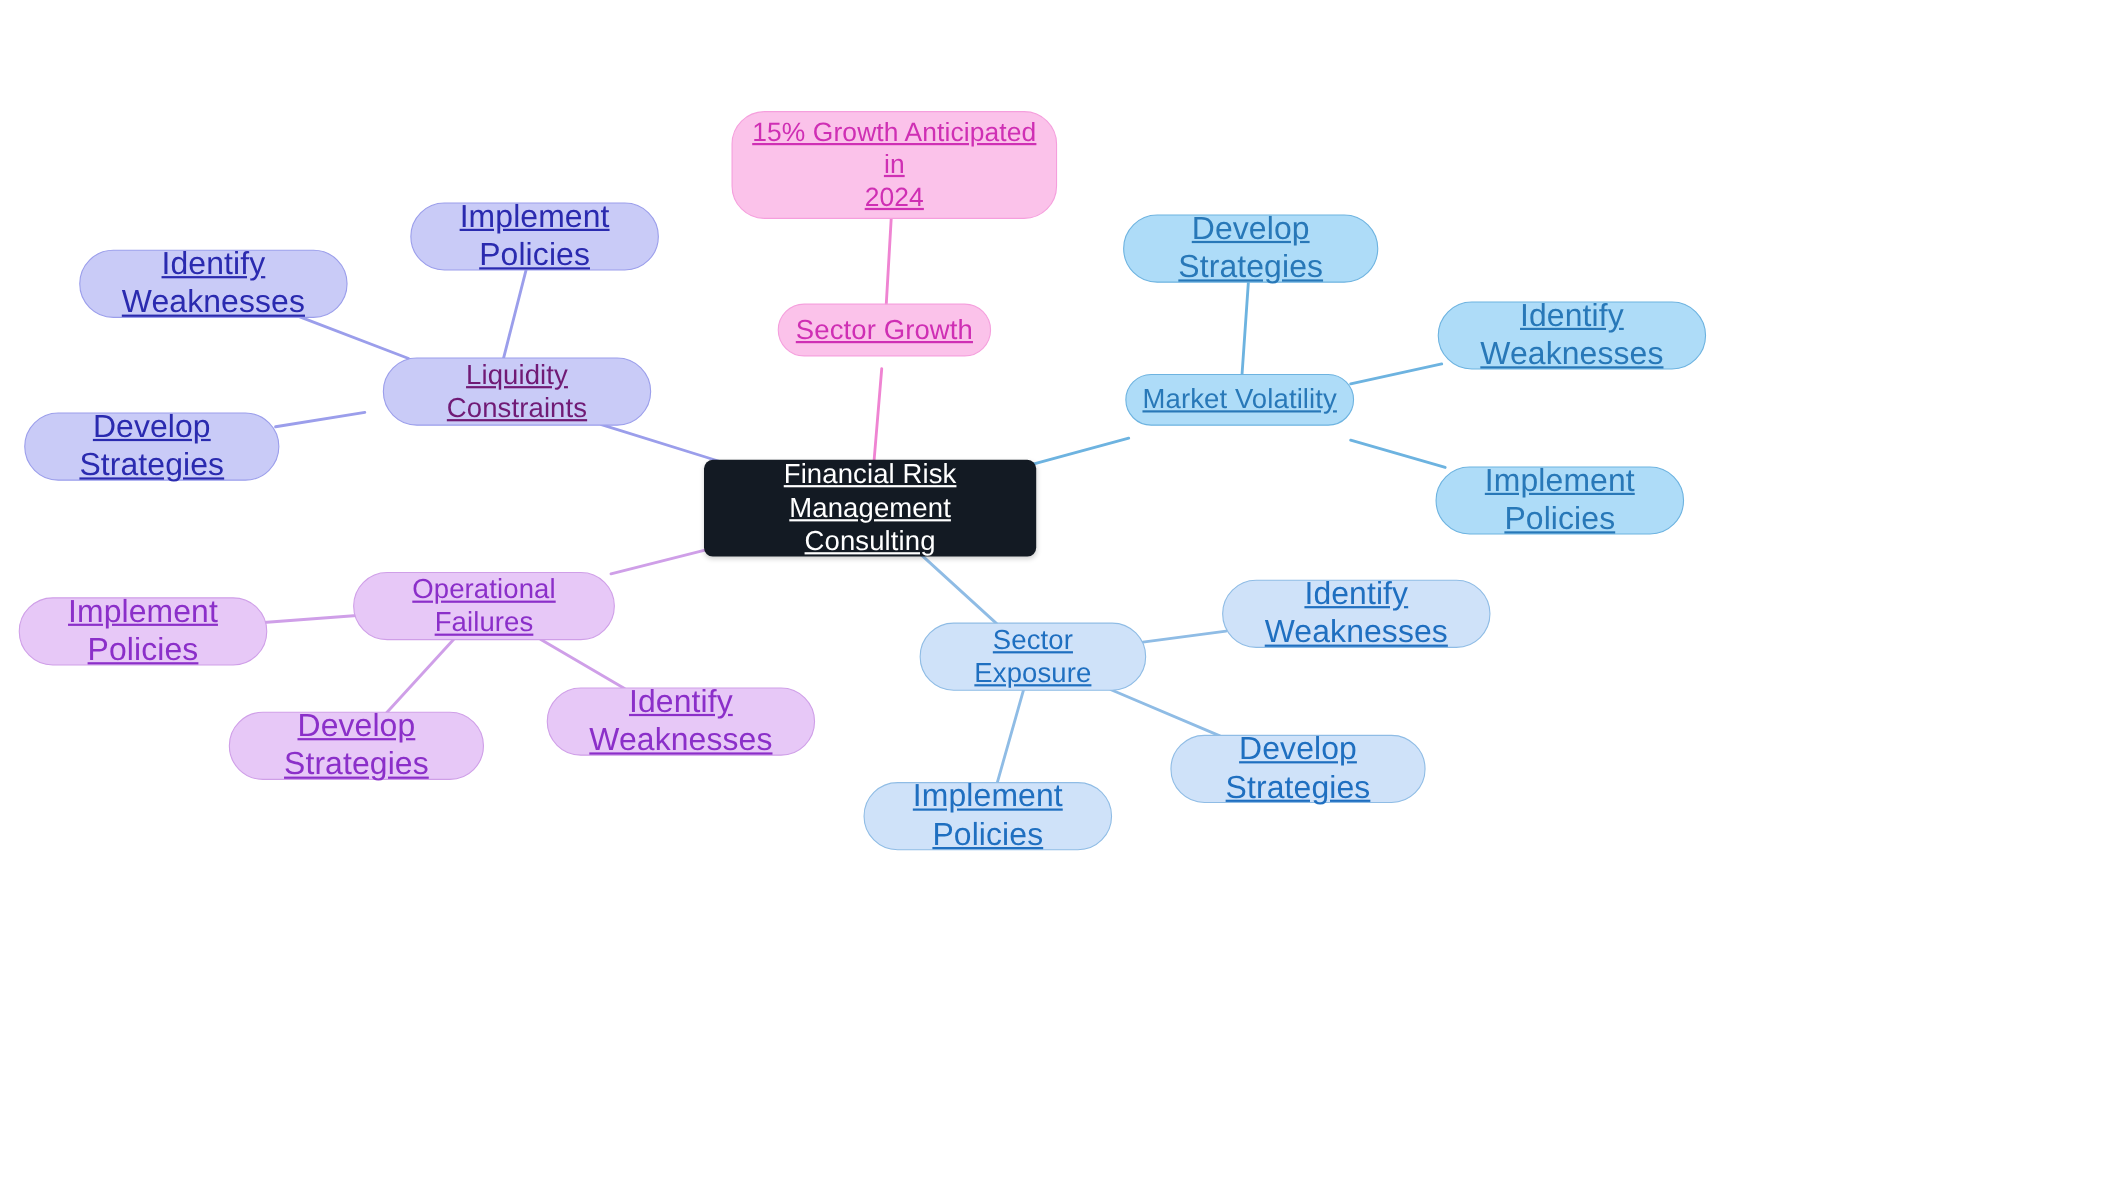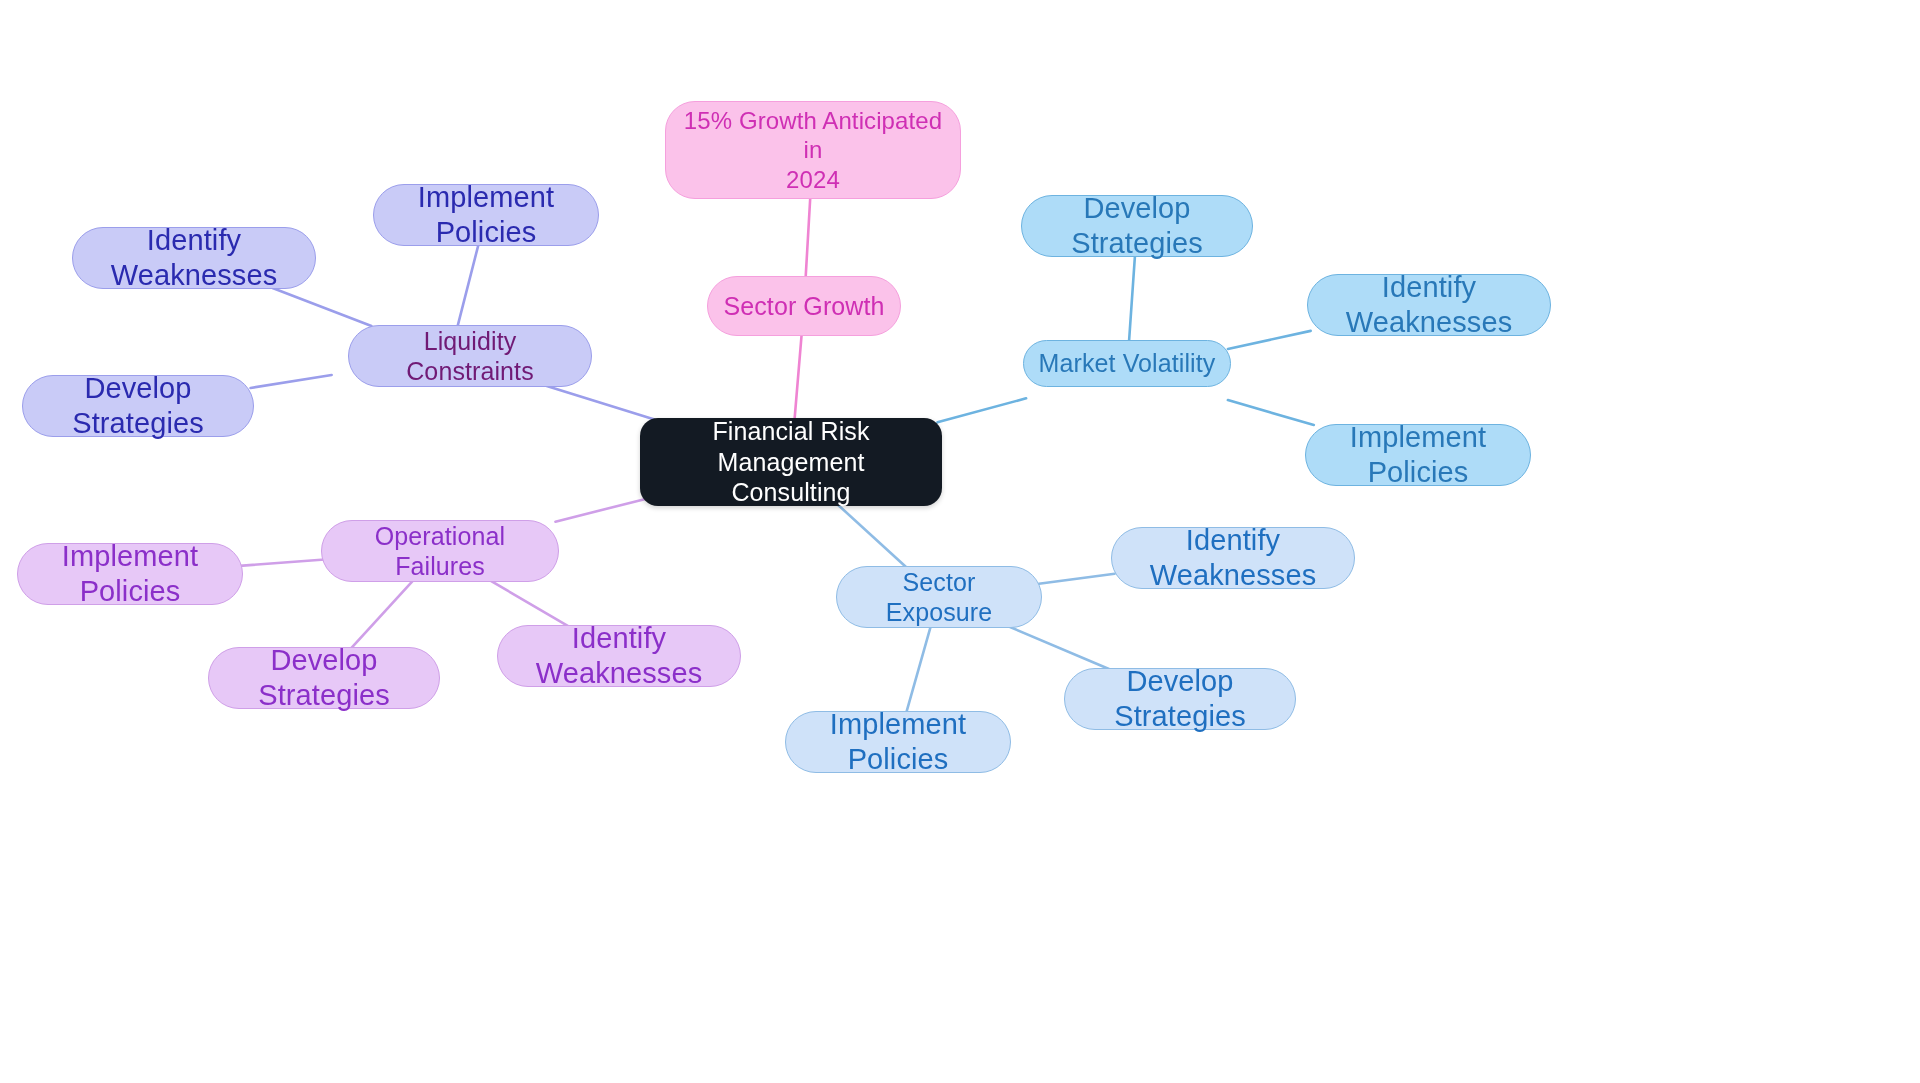--- a/index.html
+++ b/index.html
@@ -32,23 +32,24 @@
     align-items: center;
     justify-content: center;
     text-align: center;
     border-radius: 46px;
     border-style: solid;
     border-width: 1.6px;
     line-height: 1.22;
     padding: 6px 14px;
     white-space: pre-line;
     letter-spacing: 0.1px;
+    text-decoration: underline;
   }
   .node.root {
-    border-radius: 18px;
+    border-radius: 8px;
     border-width: 0;
     font-size: 25px;
     color: #ffffff;
     background: #131a23;
     box-shadow: 0 2px 5px rgba(0,0,0,0.18);
   }
   .node.branch { font-size: 25px; }
   .node.leaf   { font-size: 29px; }
   .node.callout{ font-size: 24px; border-radius: 30px; }
 </style>
@@ -72,21 +73,21 @@
       <line x1="1227.88" y1="348.9533774834437" x2="1310.66" y2="330.86238410596025" stroke="#6db3e0" stroke-width="2.6" stroke-linecap="round"></line>
       <line x1="1227.88" y1="400.12" x2="1313.8289285714286" y2="424.93" stroke="#6db3e0" stroke-width="2.6" stroke-linecap="round"></line>
       <line x1="837.7899259259259" y1="504.68" x2="906.0343703703704" y2="566.93" stroke="#8fbce5" stroke-width="2.6" stroke-linecap="round"></line>
       <line x1="1038.91" y1="583.7466326530612" x2="1114.66" y2="573.6981632653061" stroke="#8fbce5" stroke-width="2.6" stroke-linecap="round"></line>
       <line x1="1010.0477450980392" y1="627.07" x2="1108.9522549019607" y2="668.93" stroke="#8fbce5" stroke-width="2.6" stroke-linecap="round"></line>
       <line x1="930.4974482758621" y1="627.07" x2="906.5025517241379" y2="711.93" stroke="#8fbce5" stroke-width="2.6" stroke-linecap="round"></line>
     </svg>
   <div id="node-layer">
       <div class="node root" style="left: 640px; top: 418px; width: 302px; height: 88px;"><span>Financial Risk Management
 Consulting</span></div>
-      <div class="node branch" style="left: 707px; top: 276px; width: 194px; height: 60px; background: rgb(251, 194, 234); color: rgb(207, 47, 180); border-color: rgb(245, 159, 221);"><span>Sector Growth</span></div>
+      <div class="node branch" style="left: 707px; top: 276px; width: 194px; height: 48px; background: rgb(251, 194, 234); color: rgb(207, 47, 180); border-color: rgb(245, 159, 221);"><span>Sector Growth</span></div>
       <div class="node callout" style="left: 665px; top: 101px; width: 296px; height: 98px; background: rgb(251, 194, 234); color: rgb(207, 47, 180); border-color: rgb(245, 159, 221);"><span>15% Growth Anticipated in
 2024</span></div>
       <div class="node branch" style="left: 348px; top: 325px; width: 244px; height: 62px; background: rgb(201, 203, 247); color: #701a75; border-color: rgb(155, 158, 235);"><span>Liquidity Constraints</span></div>
       <div class="node leaf" style="left: 373px; top: 184px; width: 226px; height: 62px; background: rgb(201, 203, 247); color: rgb(42, 42, 175); border-color: rgb(155, 158, 235);"><span>Implement Policies</span></div>
       <div class="node leaf" style="left: 72px; top: 227px; width: 244px; height: 62px; background: rgb(201, 203, 247); color: rgb(42, 42, 175); border-color: rgb(155, 158, 235);"><span>Identify Weaknesses</span></div>
       <div class="node leaf" style="left: 22px; top: 375px; width: 232px; height: 62px; background: rgb(201, 203, 247); color: rgb(42, 42, 175); border-color: rgb(155, 158, 235);"><span>Develop Strategies</span></div>
       <div class="node branch" style="left: 321px; top: 520px; width: 238px; height: 62px; background: rgb(231, 200, 247); color: rgb(139, 47, 201); border-color: rgb(207, 159, 232); text-align: center;"><span>Operational Failures</span></div>
       <div class="node leaf" style="left: 17px; top: 543px; width: 226px; height: 62px; background: rgb(231, 200, 247); color: rgb(139, 47, 201); border-color: rgb(207, 159, 232);"><span>Implement Policies</span></div>
       <div class="node leaf" style="left: 208px; top: 647px; width: 232px; height: 62px; background: rgb(231, 200, 247); color: rgb(139, 47, 201); border-color: rgb(207, 159, 232);"><span>Develop Strategies</span></div>
       <div class="node leaf" style="left: 497px; top: 625px; width: 244px; height: 62px; background: rgb(231, 200, 247); color: rgb(139, 47, 201); border-color: rgb(207, 159, 232);"><span>Identify Weaknesses</span></div>

